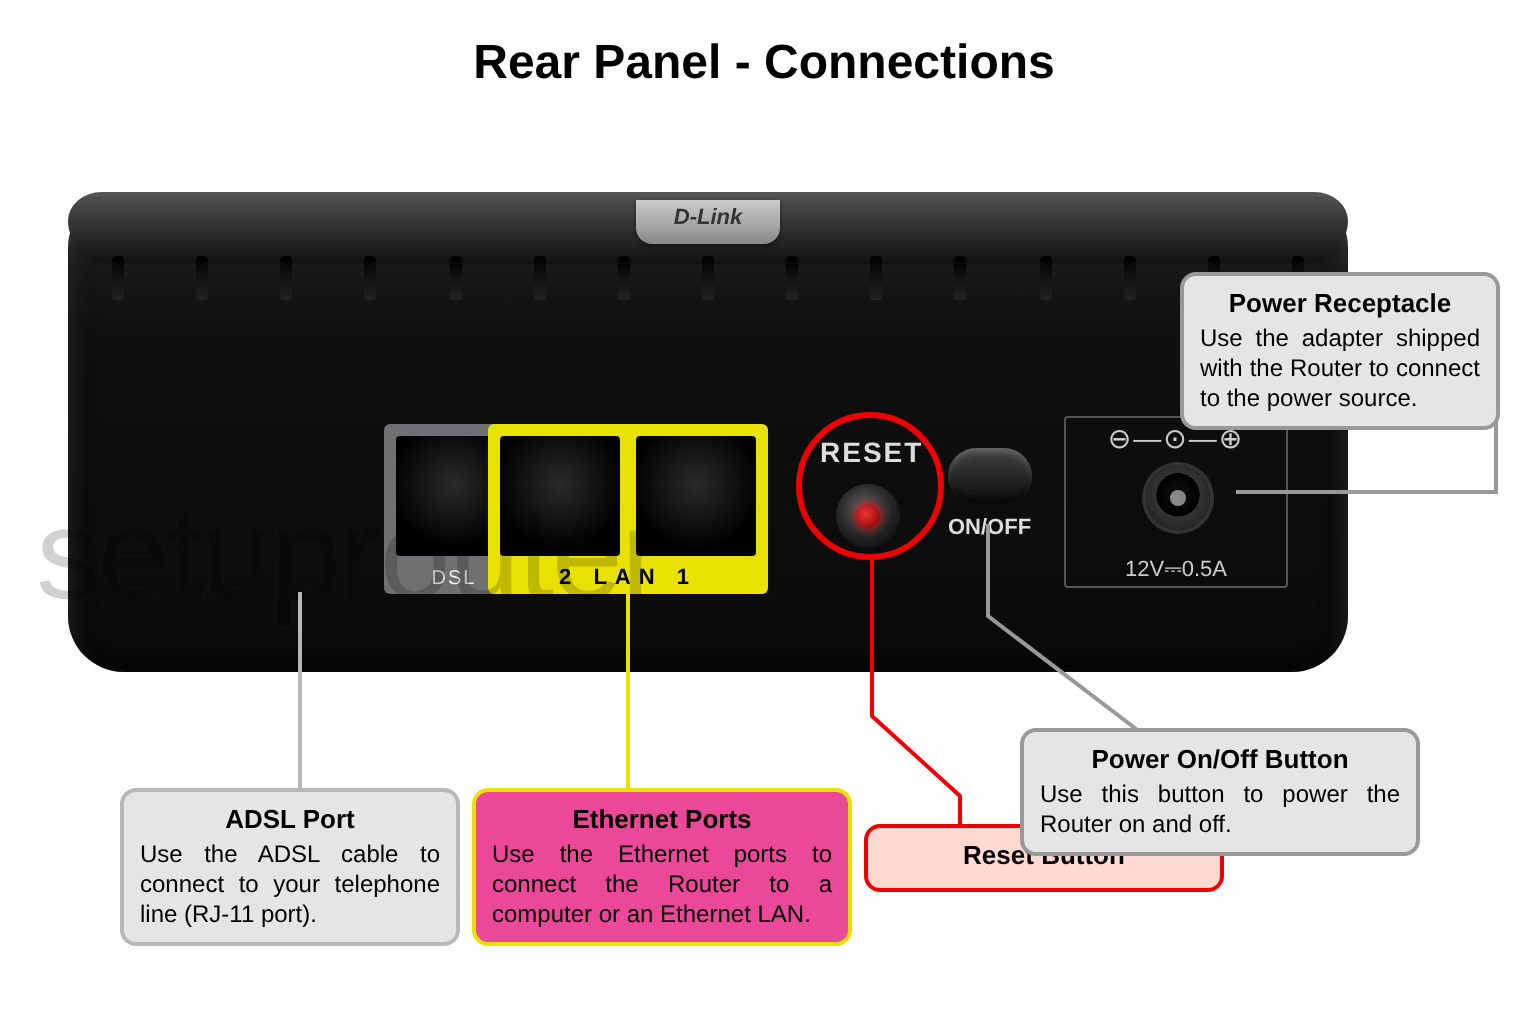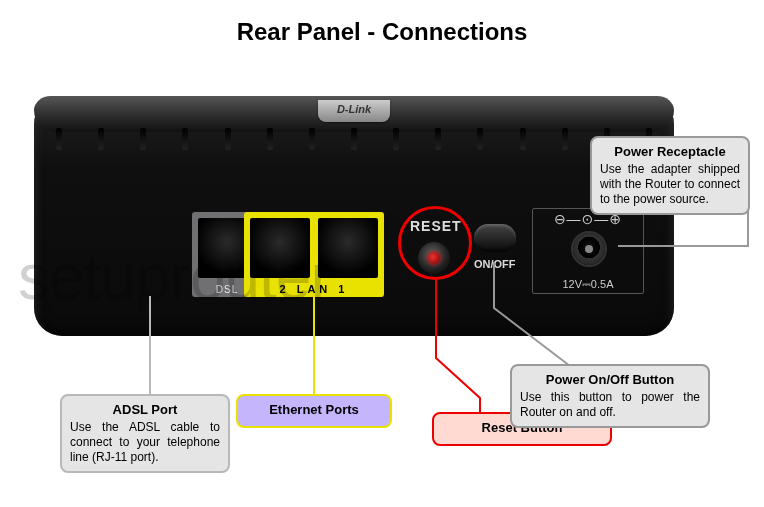--- a/index.html
+++ b/index.html
@@ -46,21 +46,21 @@
   .jack::after { content:""; position:absolute; top:12px; left:12px; width:8px; height:8px; border-radius:50%; background:#888; }
   .rating { position:absolute; bottom: 2px; left:0; width:100%; text-align:center; font-size:11px; color:#ccc; }
 
   
   .watermark { position: absolute; top: 240px; left: 18px; font-size: 64px; color: rgba(0,0,0,0.18); font-family: Arial, sans-serif; letter-spacing: -1px; pointer-events: none; }
 
   
   .callout { position: absolute; border-radius: 8px; padding: 6px 8px; font-size: 12px; color: #000; text-align: justify; line-height: 1.25; }
   .callout .hd { font-weight: bold; text-align: center; margin-bottom: 2px; font-size: 13px; }
   .co-adsl { top: 394px; left: 60px; width: 170px; background: #e6e5e5; border: 2px solid #b8b8b8; }
-  .co-eth  { top: 394px; left: 236px; width: 156px; background: #c4b5fd; border: 2px solid #e9e100; }
+  .co-eth  { top: 394px; left: 236px; width: 190px; background: #ec4899; border: 2px solid #e9e100; }
   .co-reset{ top: 412px; left: 432px; width: 180px; background: #ffdad2; border: 2px solid #e00; }
   .co-onoff{ top: 364px; left: 510px; width: 200px; background: #e6e5e5; border: 2px solid #999; }
   .co-power{ top: 136px; left: 590px; width: 160px; background: #e6e5e5; border: 2px solid #999; }
 
   
   .leader { position:absolute; pointer-events:none; }
   svg.leader path, svg.leader line { fill:none; stroke-width:2; }
 </style>
 </head>
 <body>
@@ -133,20 +133,21 @@
 <svg class="leader" style="left:618px; top:192px;" width="140" height="70">
     <path d="M130 0 L130 54 L0 54" stroke="#999"></path>
   </svg>
 
 <div class="callout co-adsl">
   <div class="hd">ADSL Port</div>
   <div>Use the ADSL cable to connect to your telephone line (RJ-11 port).</div>
 </div>
 <div class="callout co-eth">
   <div class="hd">Ethernet Ports</div>
+  <div>Use the Ethernet ports to connect the Router to a computer or an Ethernet LAN.</div>
 </div>
 <div class="callout co-reset">
   <div class="hd">Reset Button</div>
 </div>
 <div class="callout co-onoff">
   <div class="hd">Power On/Off Button</div>
   <div>Use this button to power the Router on and off.</div>
 </div>
 <div class="callout co-power">
   <div class="hd">Power Receptacle</div>

